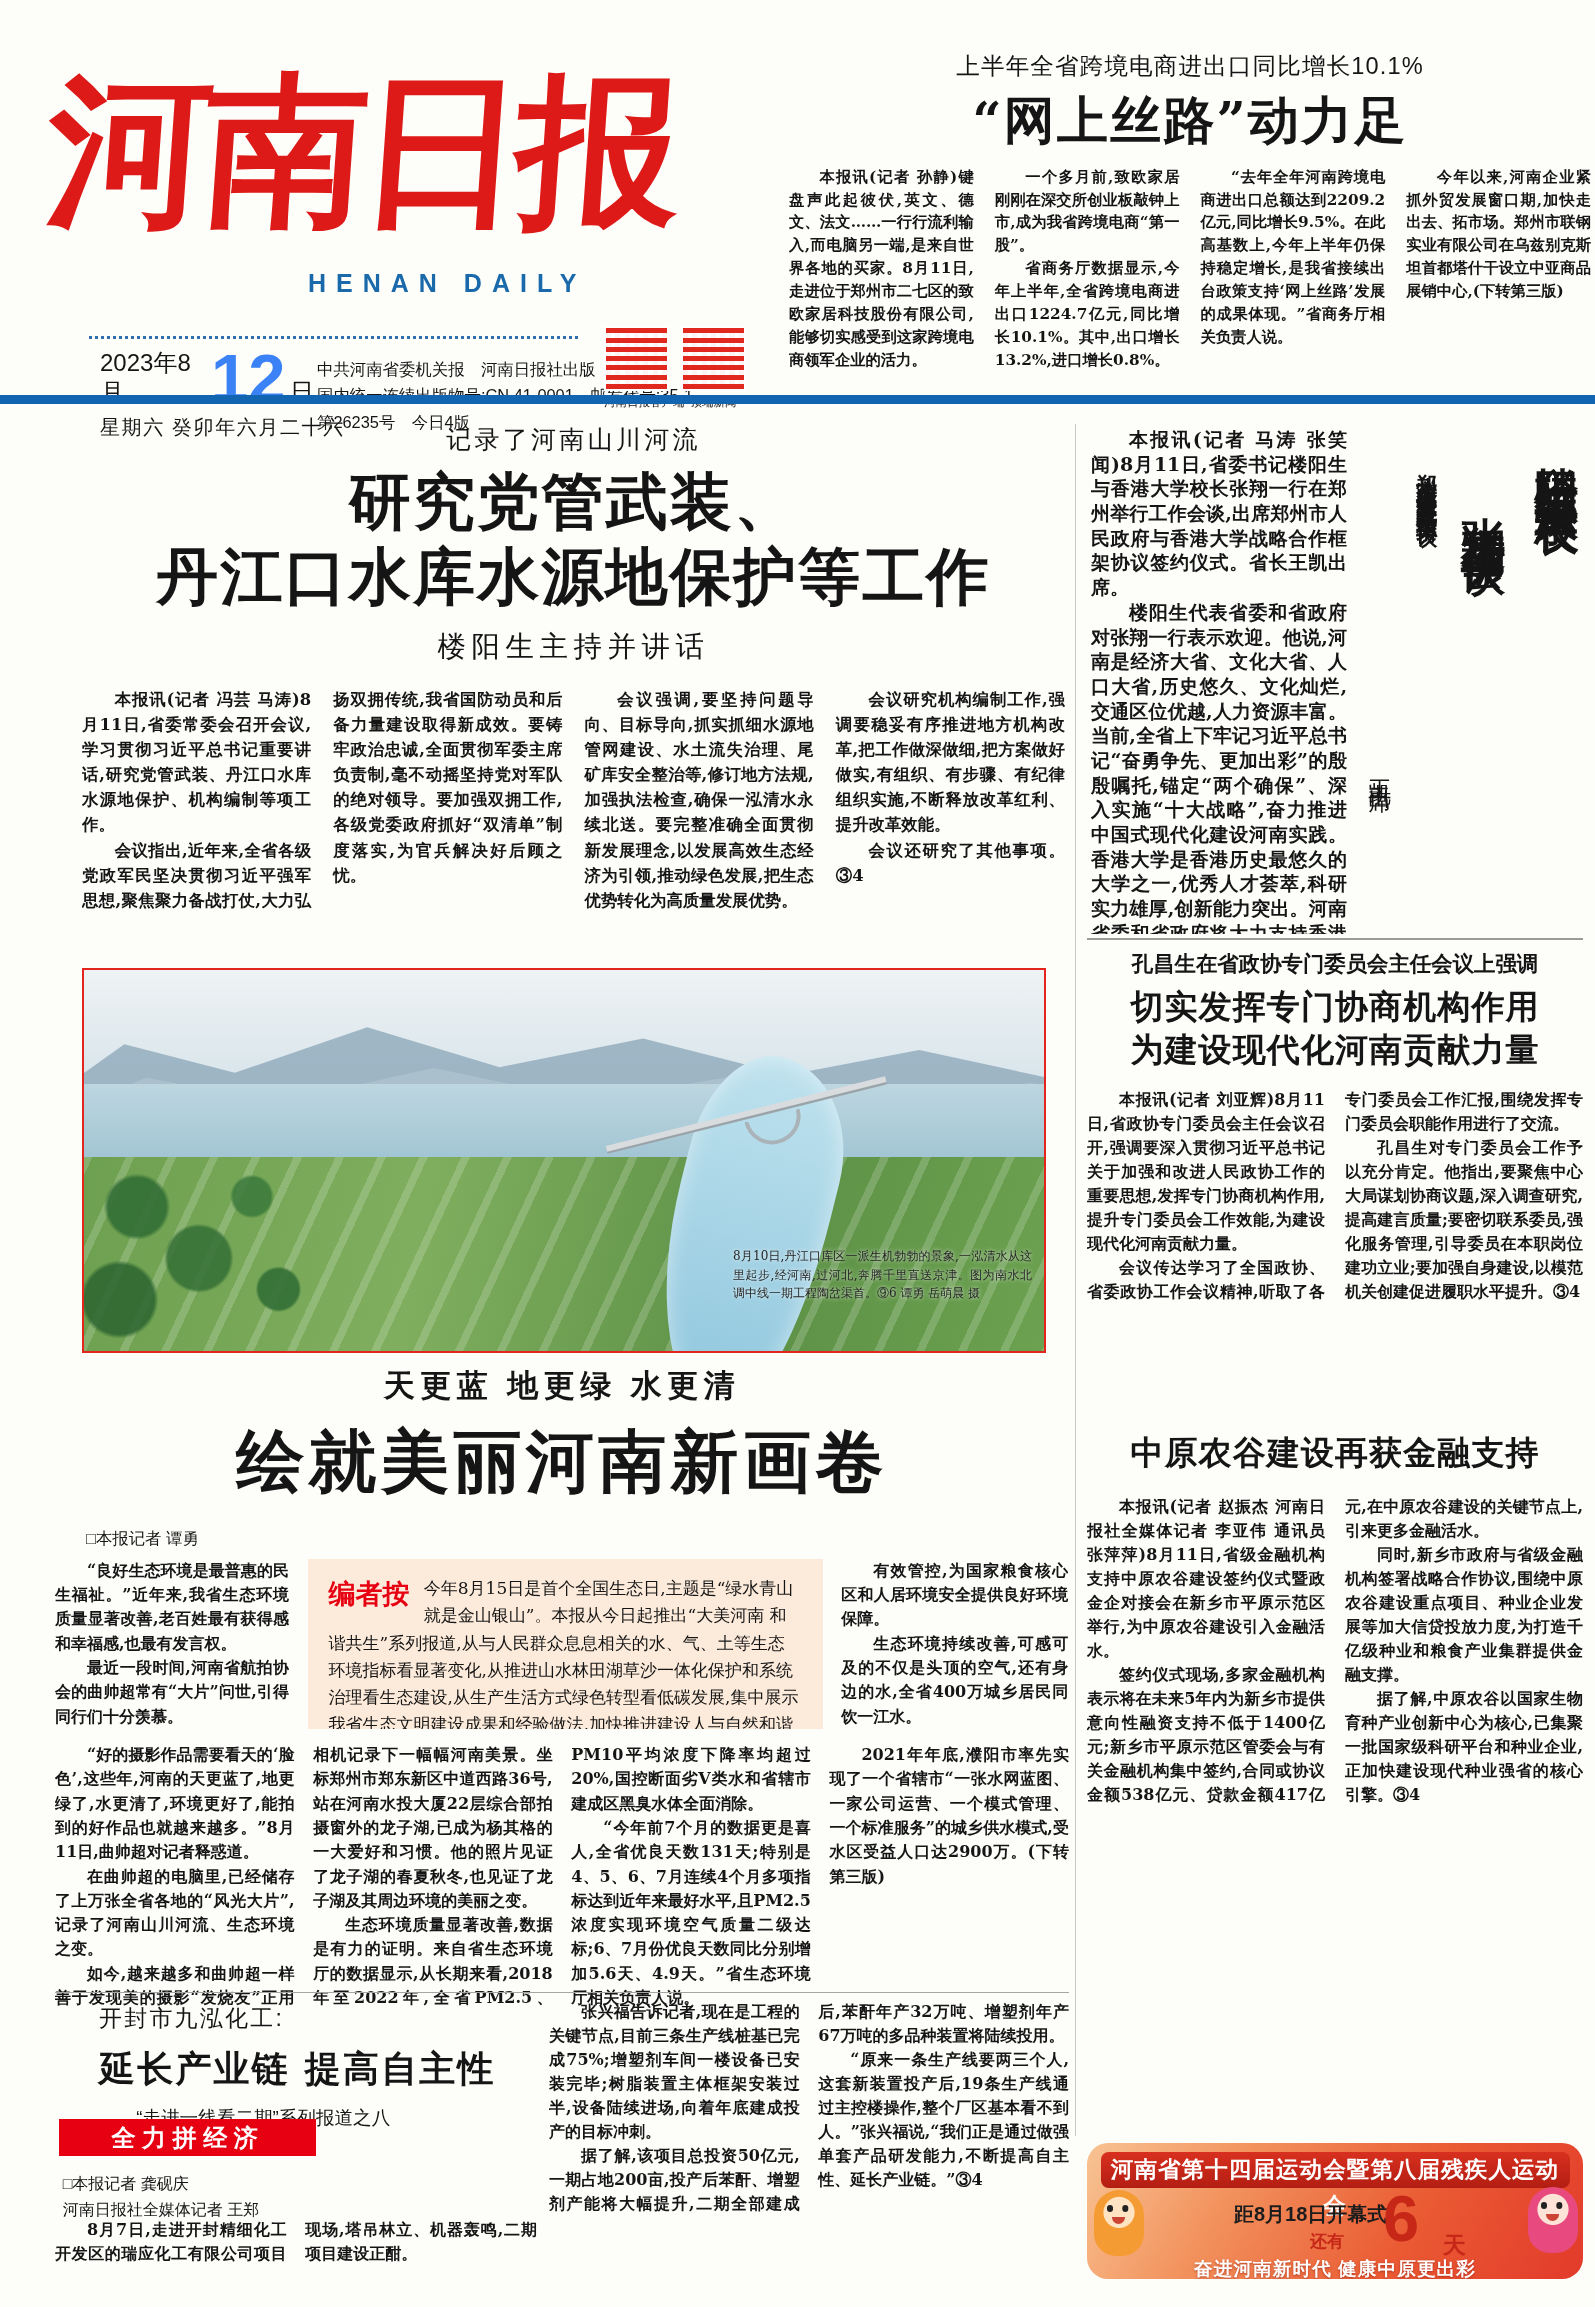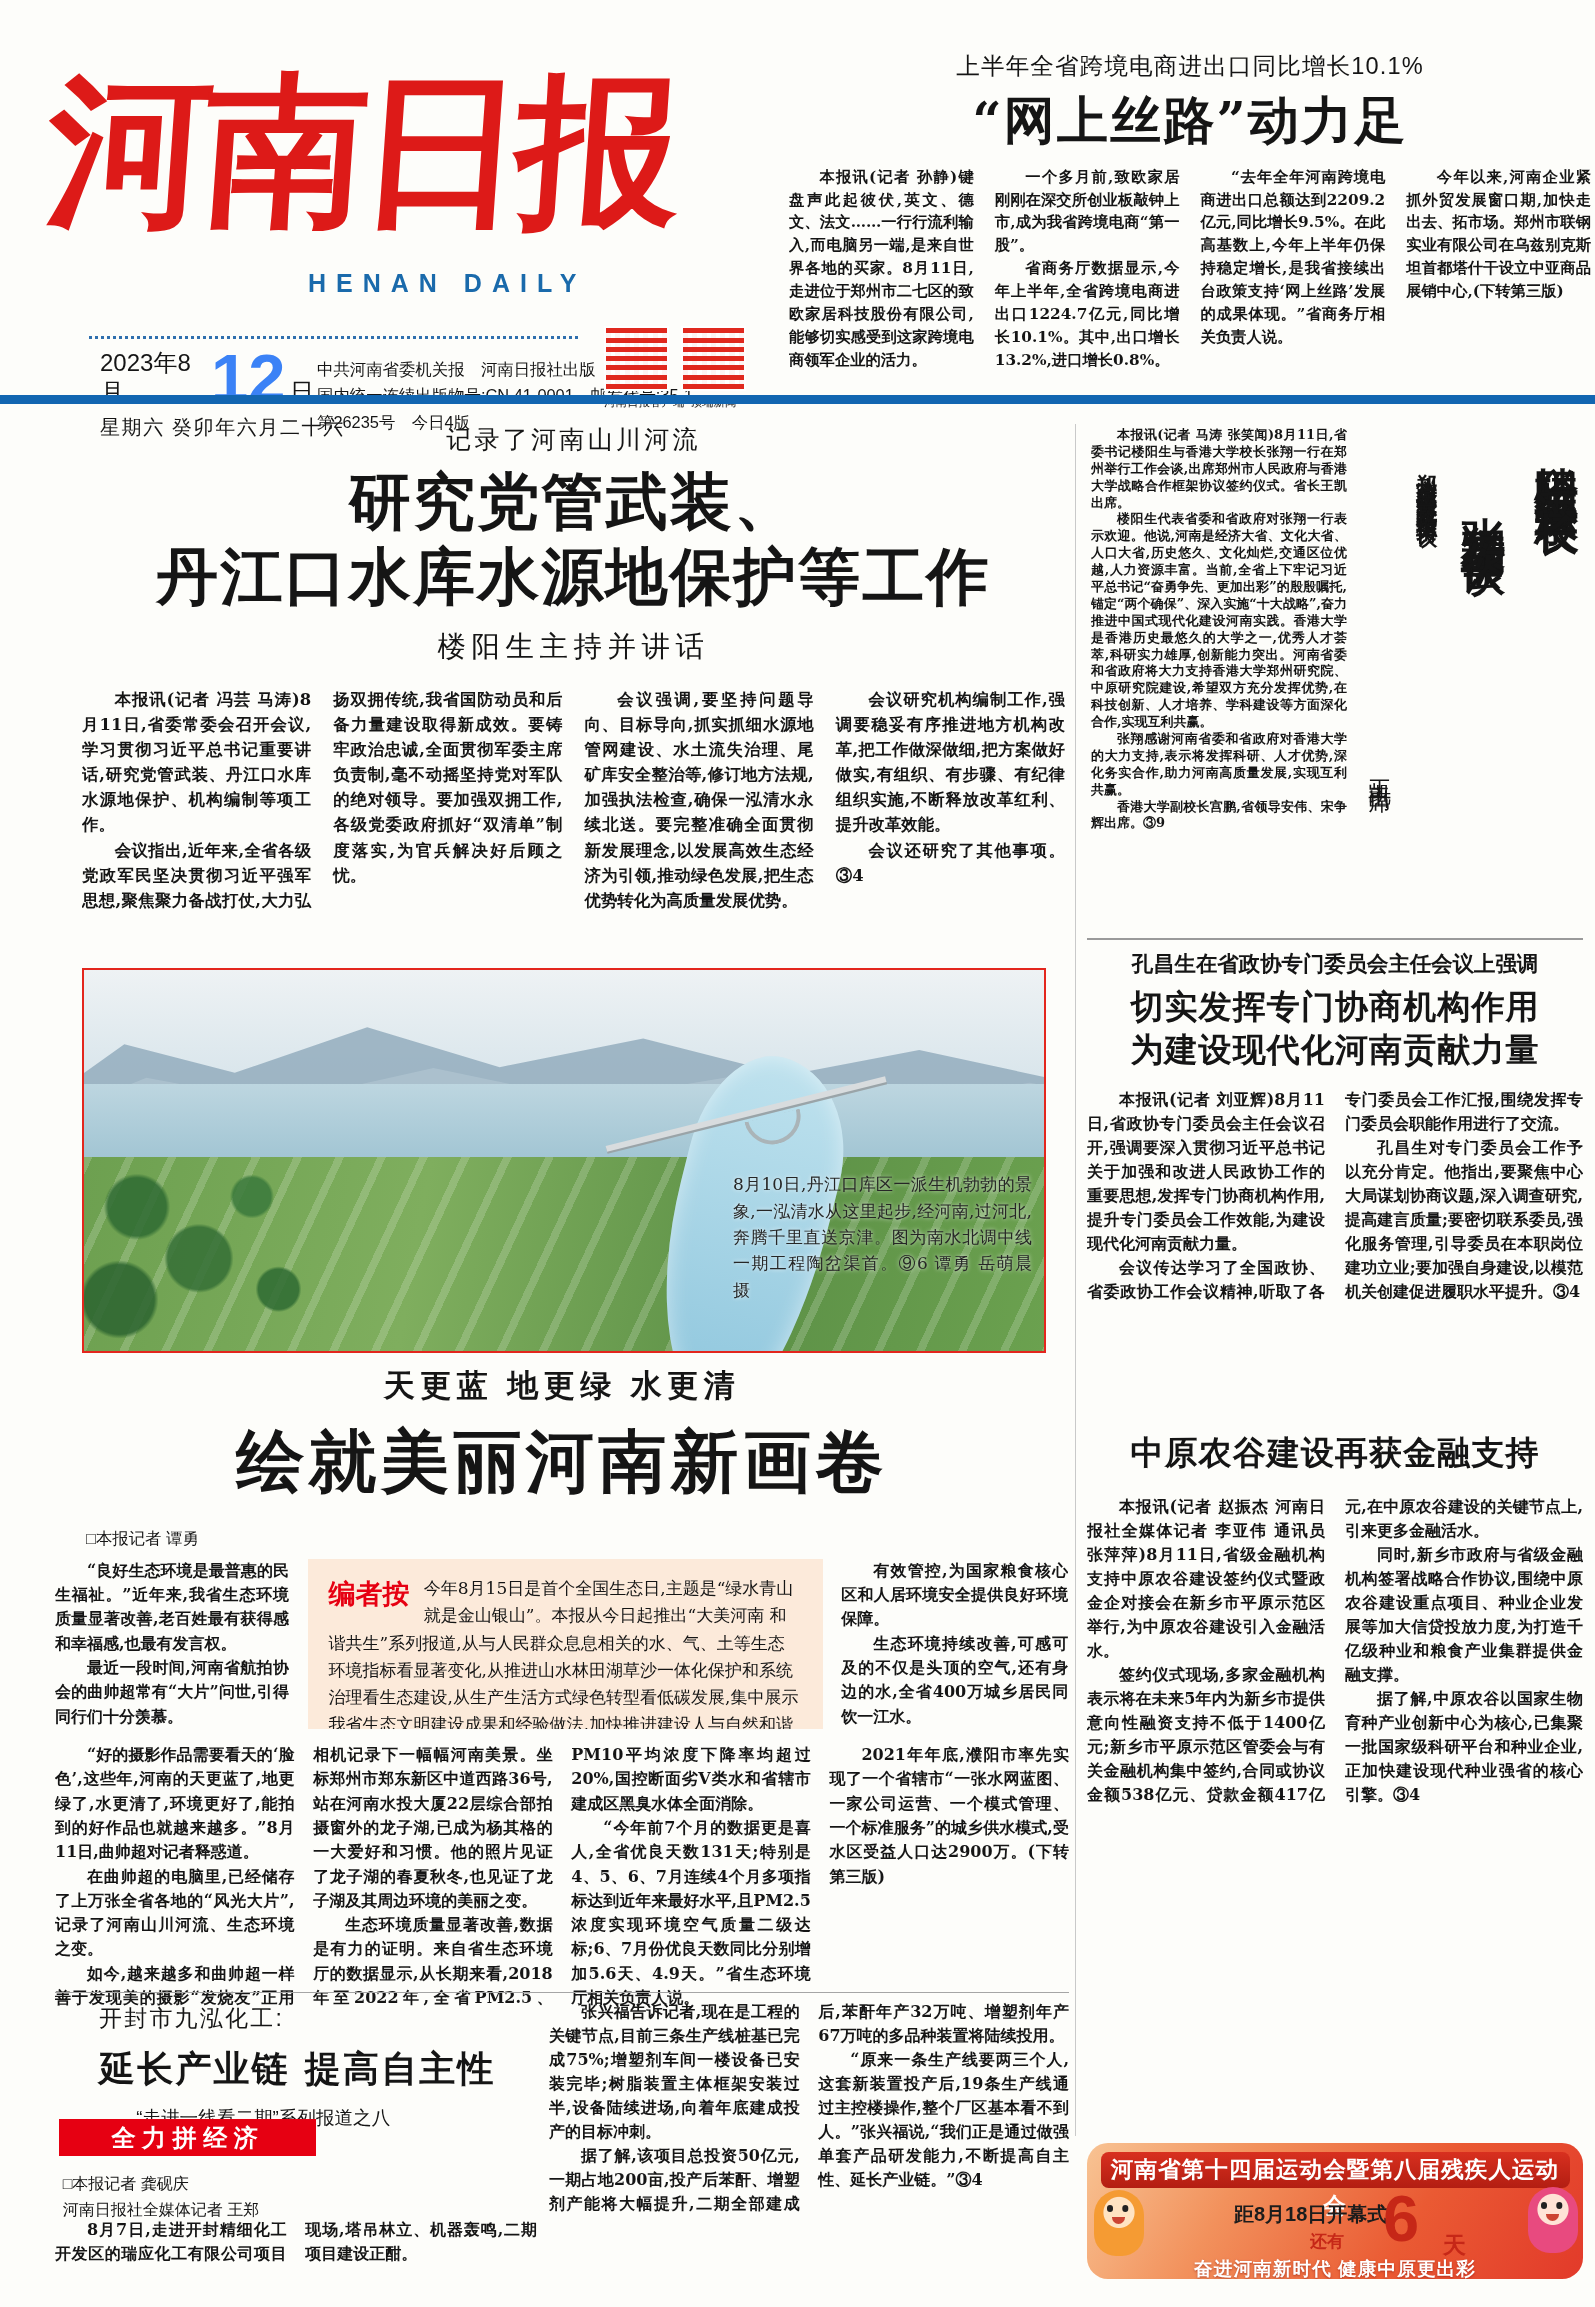--- a/index.html
+++ b/index.html
@@ -40,21 +40,21 @@
   
   .wz{left:82px;top:423px;width:983px;}
   .wz-kicker{font-size:25px;letter-spacing:3.3px;}
   .wz-h{font-size:62px;font-weight:900;line-height:1.22;letter-spacing:2.2px;margin-top:7.7px;}
   .wz-sub{font-size:28.5px;margin-top:13px;letter-spacing:5.5px;}
   .wz-body{margin-top:21px;column-count:4;column-gap:22px;font-size:16.4px;line-height:1.53;height:262px;overflow:hidden;}
 
   .vline{left:1075px;top:424px;width:1.1px;height:1712px;background:#c9c9c9;}
 
   
-  .hku{left:1091px;top:427px;width:256px;font-size:13px;line-height:1.3;height:507px;overflow:hidden;}
+  .hku{left:1091px;top:427px;width:256px;font-size:19px;line-height:1.3;height:507px;overflow:hidden;}
   .vh{left:1357px;top:432px;width:230px;height:496px;writing-mode:vertical-rl;}
   .vh-main{font-size:44px;font-weight:900;letter-spacing:5px;font-family:"DejaVu Serif",serif;margin-left:14.2px;}
   .vh-main2{padding-top:50px;}
   .vh-sub{font-size:21px;font-weight:700;padding-top:25px;letter-spacing:2.7px;margin-left:16.4px;}
   .vh-att{font-size:23px;padding-top:329px;letter-spacing:3.3px;}
 
   .hr1{left:1087px;top:938px;width:496px;height:1.6px;background:#9a9a9a;}
 
   
   .kong{left:1087px;top:949px;width:496px;}
@@ -82,21 +82,21 @@
   .ph-trees{position:absolute;left:0;top:46%;width:46%;height:54%;opacity:.85;
             background:radial-gradient(circle at 12% 30%,#2f6b33 0 7%,transparent 8%),
                        radial-gradient(circle at 26% 55%,#356f36 0 9%,transparent 10%),
                        radial-gradient(circle at 8% 75%,#2c6430 0 8%,transparent 9%),
                        radial-gradient(circle at 38% 25%,#3b7a3c 0 6%,transparent 7%),
                        radial-gradient(circle at 44% 70%,#2f6b33 0 7%,transparent 8%);}
   .ph-river{position:absolute;right:23%;top:22%;width:16%;height:95%;background:linear-gradient(#bfe2ee,#8ec6dd);
             border-radius:45% 55% 40% 60%/30% 30% 60% 60%;transform:rotate(14deg);box-shadow:0 0 22px rgba(255,255,255,.5) inset;}
   .ph-bridge{position:absolute;right:16%;top:37%;width:30%;height:5.5px;background:#d8dcde;transform:rotate(-14deg);box-shadow:0 2.2px 0 #9aa4a8;}
   .ph-arch{position:absolute;right:25%;top:38%;width:49px;height:25px;border:4.4px solid #aab4b8;border-top:none;border-radius:0 0 49px 49px;transform:rotate(-14deg);background:transparent;}
-  .ph-cap{position:absolute;right:12px;bottom:48px;width:299px;font-size:17px;line-height:1.55;color:#262626;
+  .ph-cap{position:absolute;right:12px;bottom:48px;width:299px;font-size:12px;line-height:1.55;color:#262626;
           text-align:justify;text-shadow:0 0 4.4px rgba(255,255,255,.85);font-family:"DejaVu Serif",serif;}
   .ph-banner{position:absolute;left:0;bottom:0;width:681px;height:42px;display:flex;align-items:center;
              background:linear-gradient(95deg,#e02c0e 0%,#ee5a17 45%,#f58220 80%,#ef6a3c 100%);}
   .ph-banner-main{font-size:31px;font-weight:900;font-style:italic;color:#fff;letter-spacing:4.4px;margin-left:26px;white-space:nowrap;}
   .ph-banner-sub{font-size:22px;font-weight:700;color:#fff;letter-spacing:2.2px;margin-left:32px;white-space:nowrap;}
 
   
   .hj{left:55px;top:1365px;width:1014px;}
   .hj-kicker{font-size:31px;font-weight:700;letter-spacing:5.5px;}
   .hj-h{font-size:68px;font-weight:900;letter-spacing:4.4px;margin-top:10px;}

